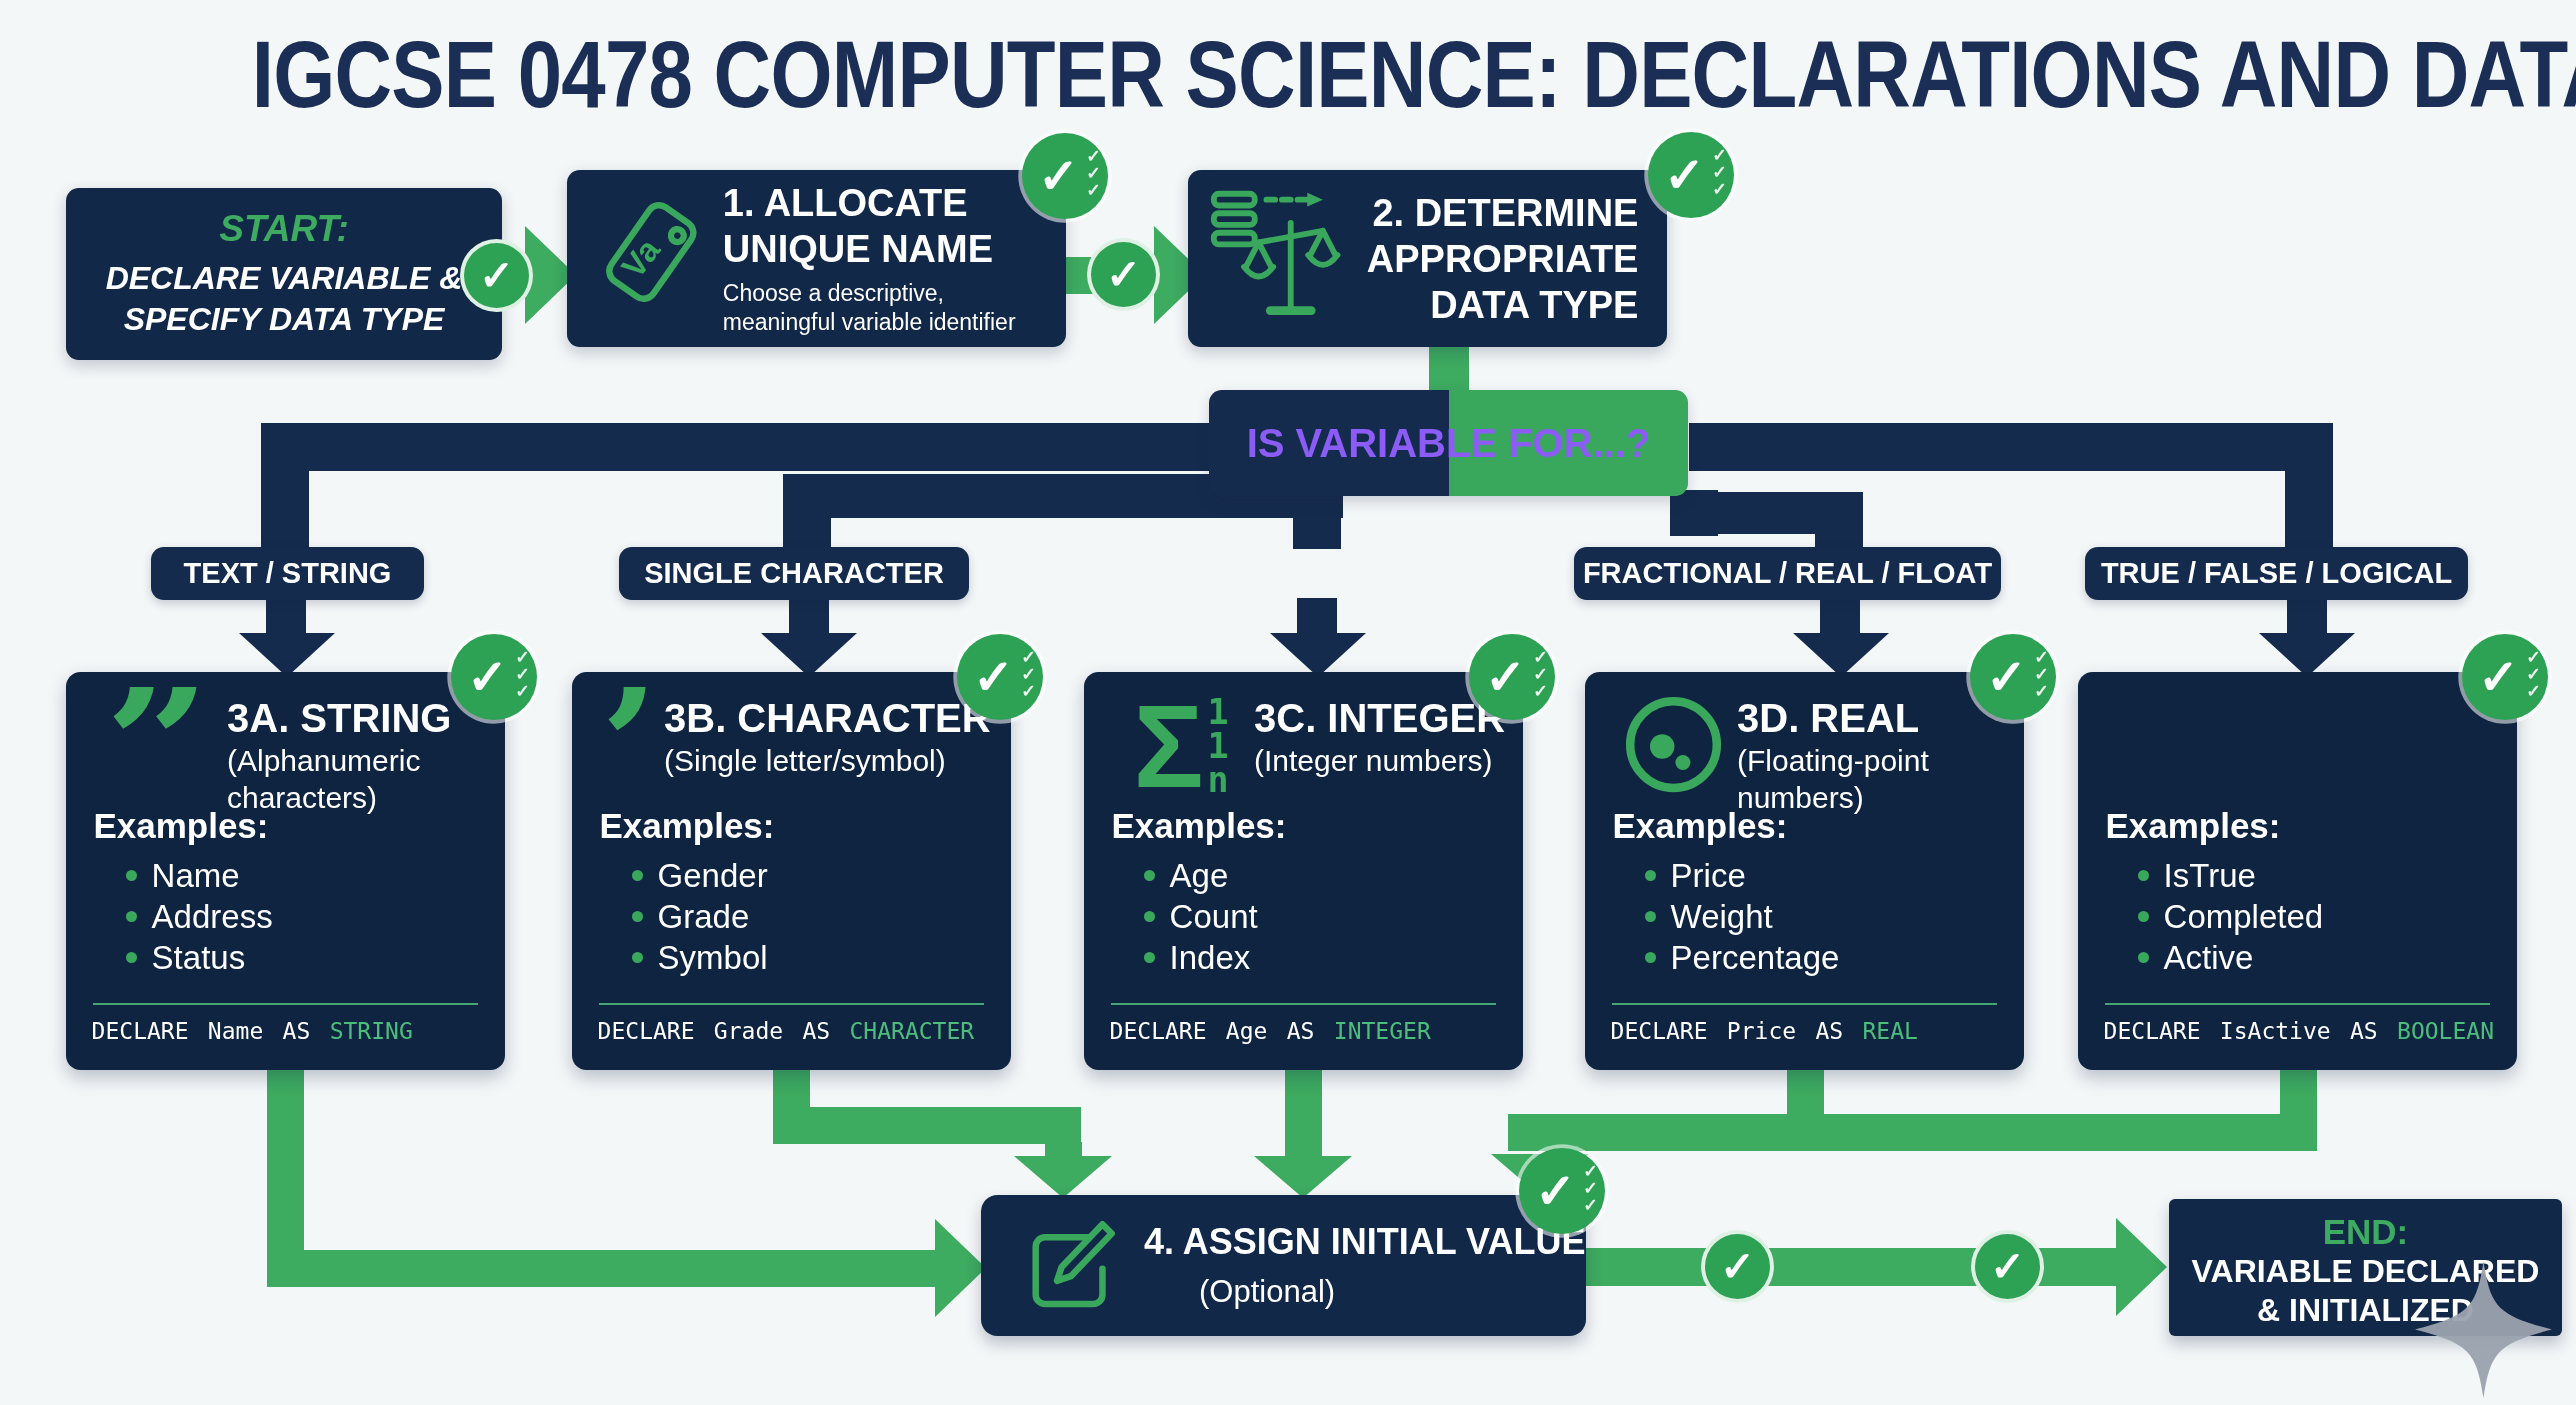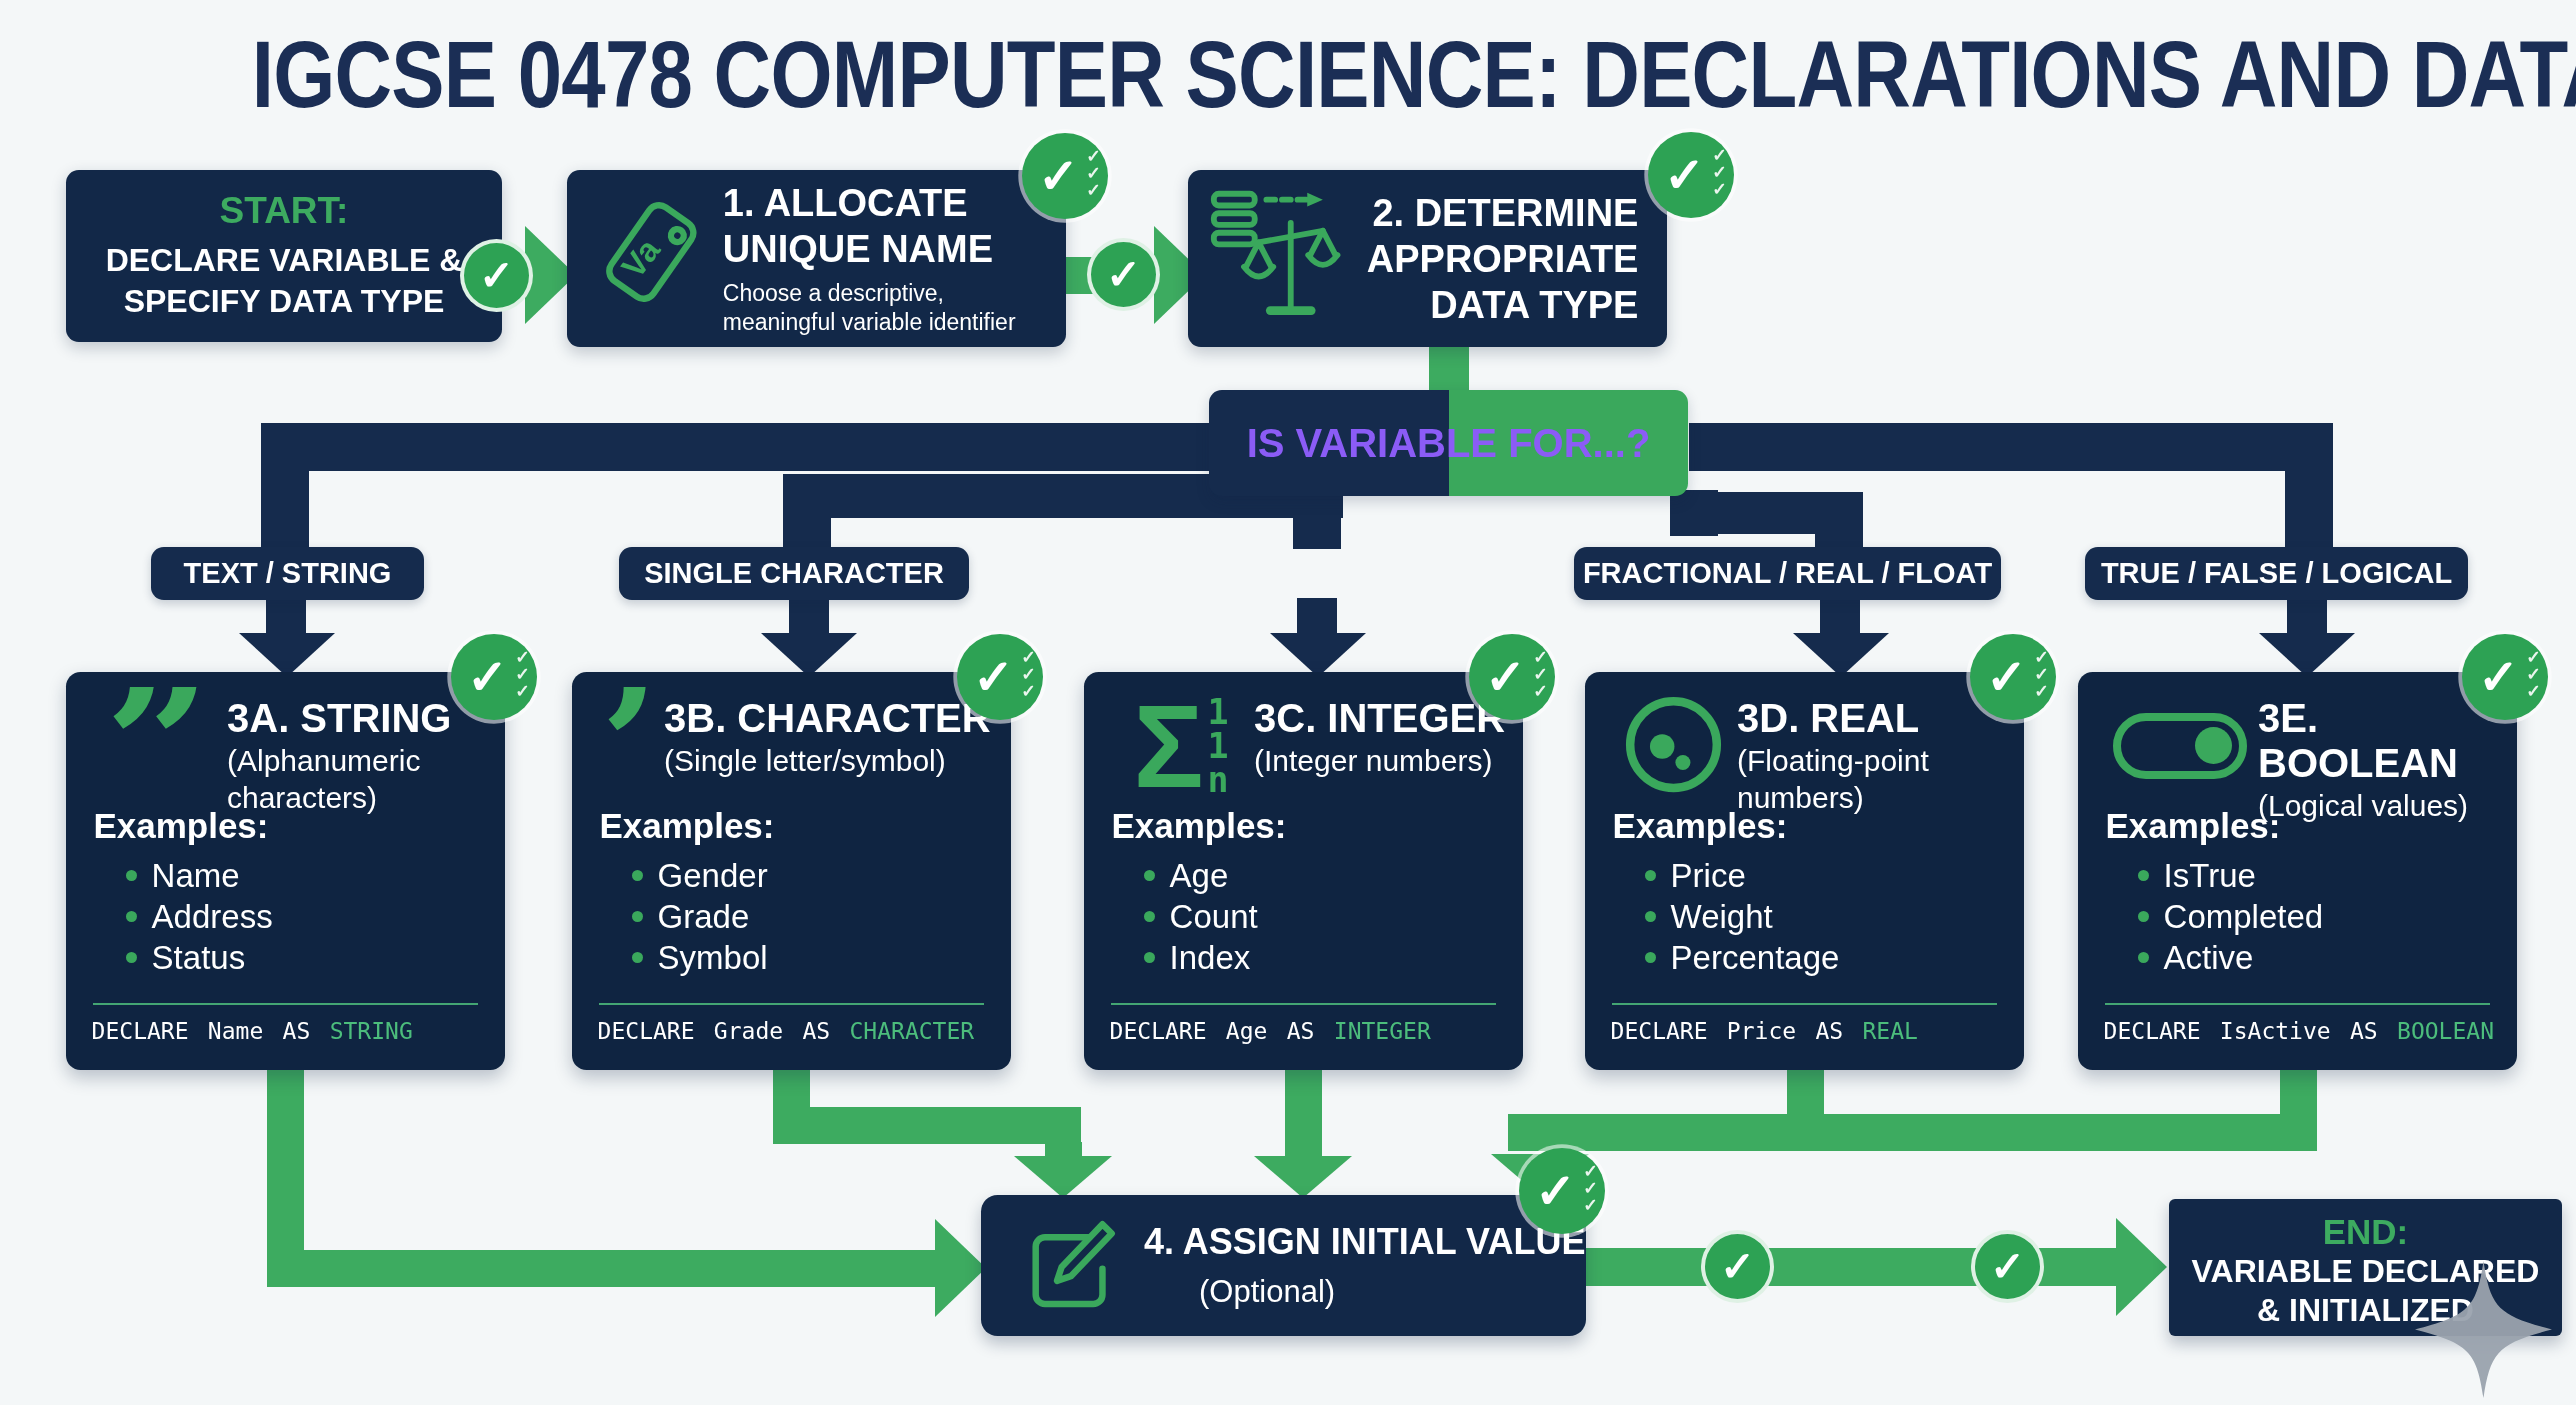--- a/index.html
+++ b/index.html
@@ -161,21 +161,21 @@
   <div class="acheck" style="left:1087px;top:238px;">
       <span>✓</span>
     </div>
   <div class="acheck" style="left:1701px;top:1230px;">
       <span>✓</span>
     </div>
   <div class="acheck" style="left:1971px;top:1230px;">
       <span>✓</span>
     </div>
 
-  <div class="nbox start-box" style="left:66px;top:170px;width:436px;height:172px;">
+  <div class="nbox start-box" style="left:66px;top:188px;width:436px;height:172px;font-style:italic;">
     <div class="start-heading">START:</div>
     <div class="start-line">DECLARE VARIABLE &amp;</div>
     <div class="start-line">SPECIFY DATA TYPE</div>
   </div>
 
   <div class="nbox" style="left:567px;top:170px;width:499px;height:177px;">
     <div class="step-flex">
       <span class="ticon">
         <svg viewBox="0 0 130 140" width="123" height="128">
           <g transform="rotate(35 65 65)" fill="none" stroke="#3aa85c" stroke-width="7">
@@ -424,31 +424,20 @@
   <div class="badge" style="left:1970px;top:634px;">
     <span class="bcheck">✓</span>
     <span class="bminis">
         <span>✓</span>
         <span>✓</span>
         <span>✓</span>
       </span>
   </div>
 
   <div class="tbox" style="left:2078px;">
-    <div class="tbox-head">
-      <span class="ticon" style="width:156px;height:119px;">
-        <span class="toggle">
-            <span class="knob"></span>
-          </span>
-      </span>
-      <div>
-        <div class="ttitle">3E. BOOLEAN</div>
-        <div class="tsub">(Logical values)</div>
-      </div>
-    </div>
     <div class="texamples">Examples:</div>
     <ul class="tlist">
       <li>
           <span class="dot"></span>
           <span>IsTrue</span>
         </li>
       <li>
           <span class="dot"></span>
           <span>Completed</span>
         </li>

